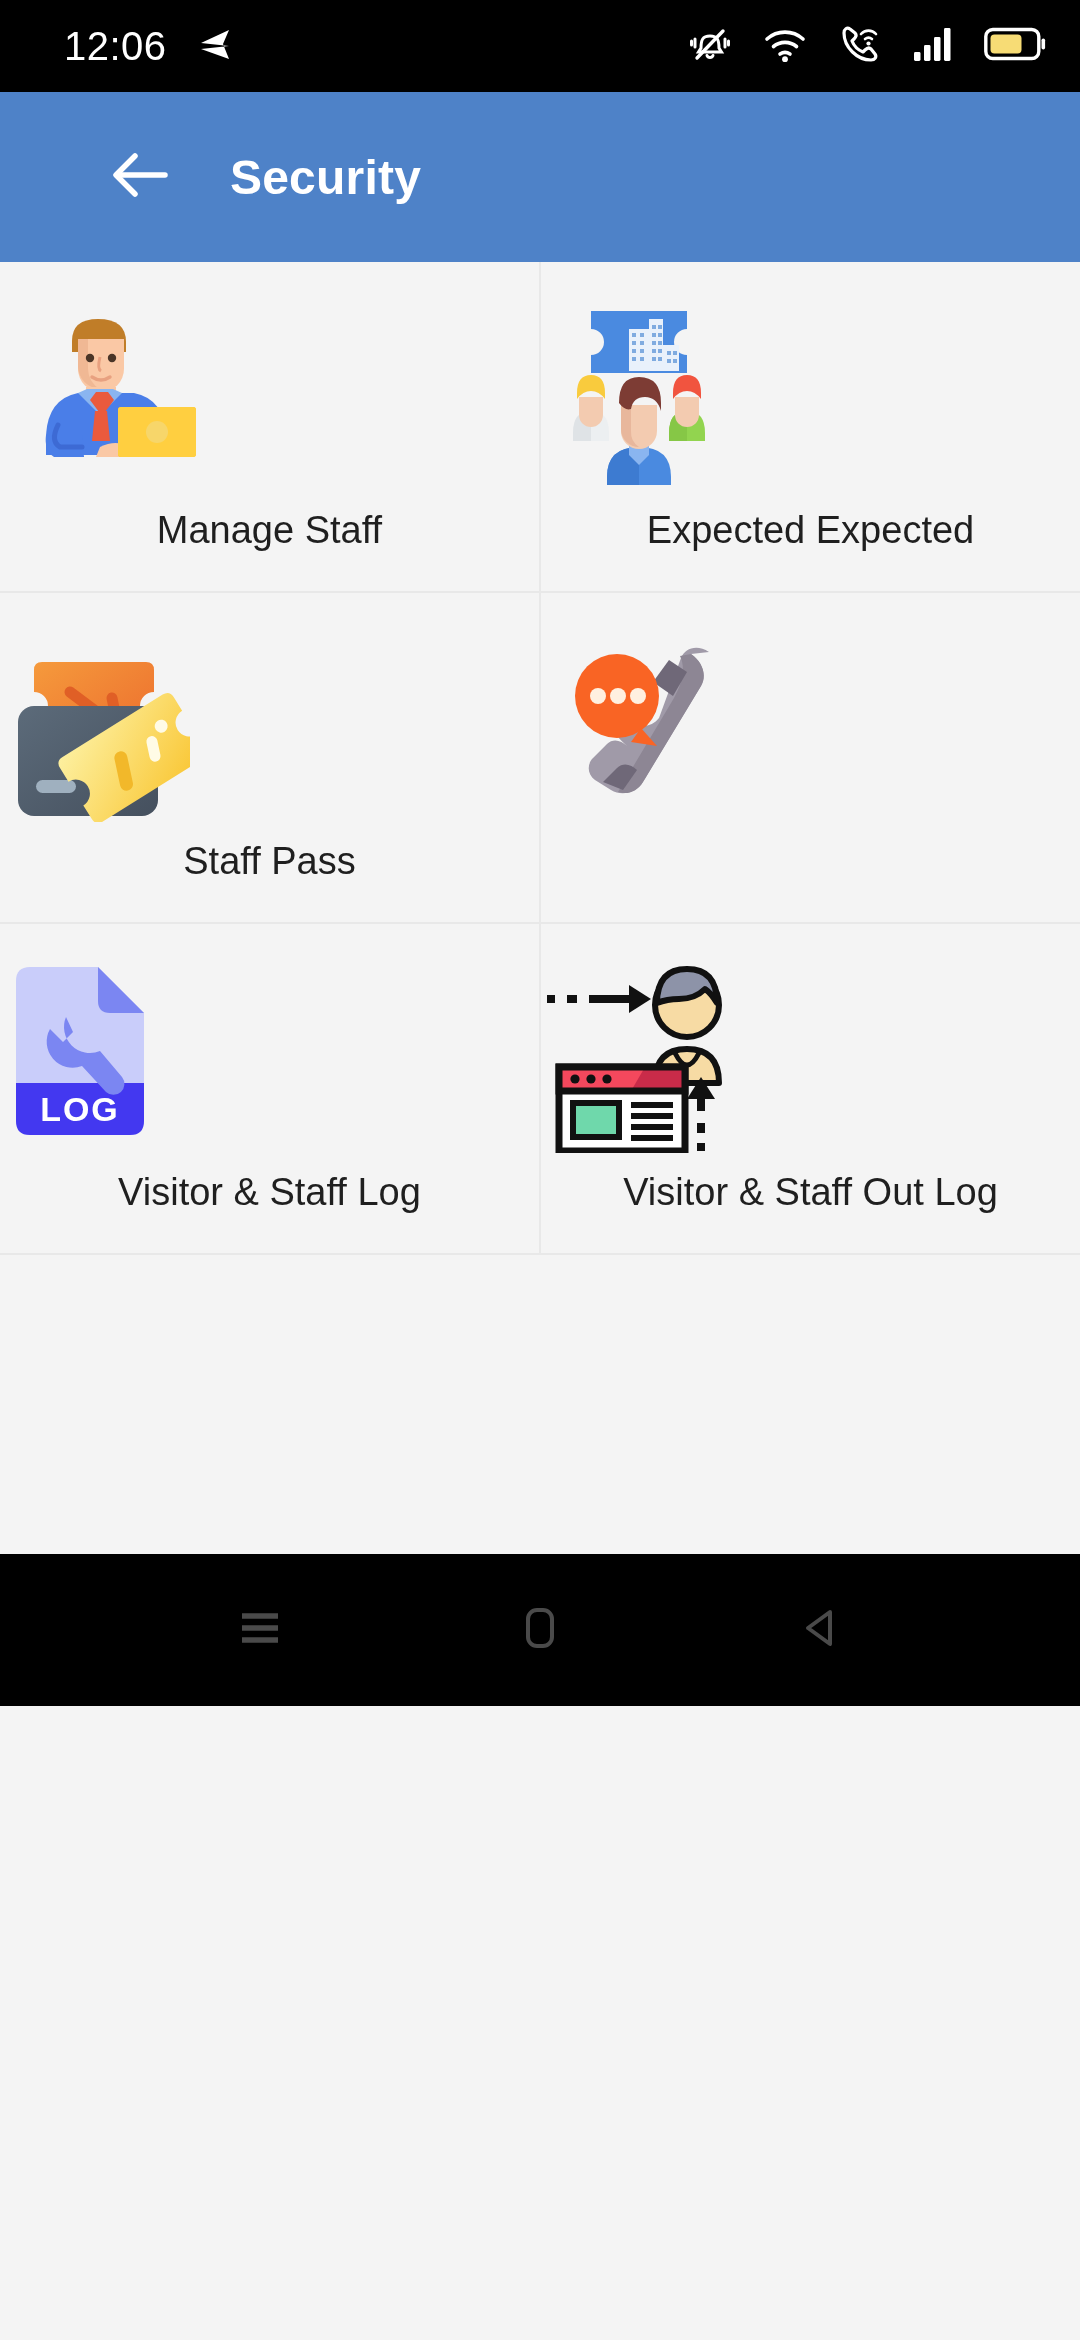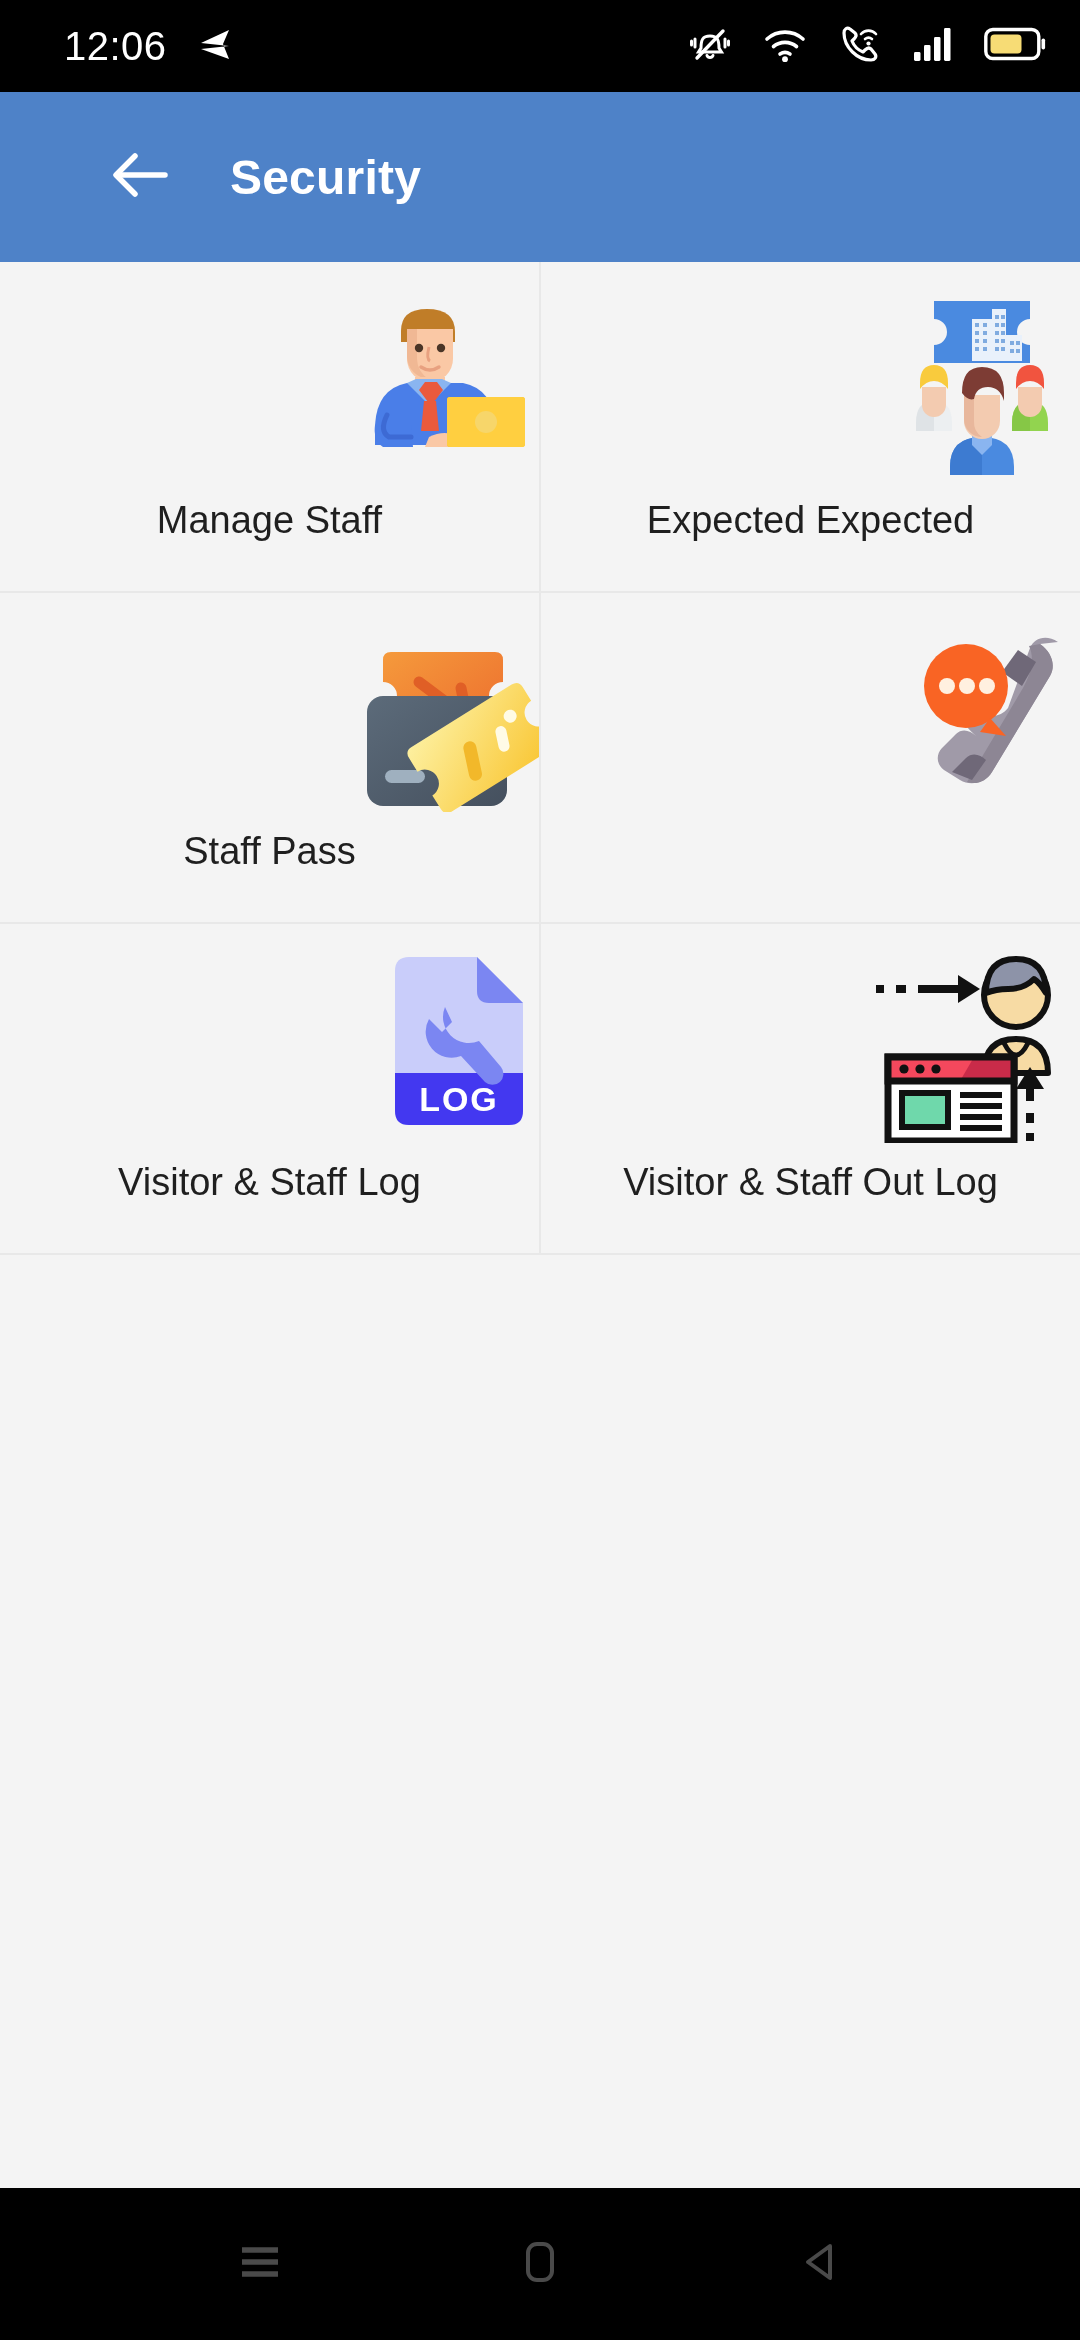--- a/index.html
+++ b/index.html
@@ -2,21 +2,21 @@
 <html><head>
 <meta charset="utf-8">
 <style>
   * { margin:0; padding:0; box-sizing:border-box; }
   html, body {
     width:1080px; height:2340px;
     background:#f4f4f4;
     font-family:"Liberation Sans", sans-serif;
     overflow:hidden;
   }
-  #screen { position:relative; width:1080px; height:2340px; display:flex; flex-direction:column; background:#f4f4f4; }
+  #screen { position:relative; width:1080px; height:1706px; display:flex; flex-direction:column; background:#f4f4f4; }
 
   
   .statusbar {
     height:92px; background:#000; color:#fff;
     display:flex; align-items:center; flex:0 0 auto;
     padding:0 34px 0 64px;
   }
   .sb-time { font-size:40px; letter-spacing:.5px; font-weight:400; line-height:1; }
   .sb-left { display:flex; align-items:center; gap:26px; }
   .sb-spacer { flex:1 1 auto; }
@@ -45,25 +45,25 @@
     background:#e8e8e8;
     gap:2px;
     border-bottom:2px solid #e8e8e8;
   }
   .cell {
     background:#f4f4f4;
     height:329px;
     display:flex; flex-direction:column;
     align-items:center; justify-content:flex-start;
     cursor:pointer; position:relative;
-    padding-top:24px;
+    padding-top:34px;
   }
   .cell-art {
     height:200px; width:100%;
-    display:flex; align-items:center; justify-content:flex-end;
+    display:flex; align-items:center; justify-content:flex-start;
   }
   .cell-art svg { display:block; }
   .cell-label {
     font-size:38px; color:#1f1f1f; line-height:1.1;
     text-align:center; margin-top:14px; padding:0 8px;
     white-space:nowrap;
   }
 
   .filler { flex:1 1 auto; background:#f4f4f4; }
 

